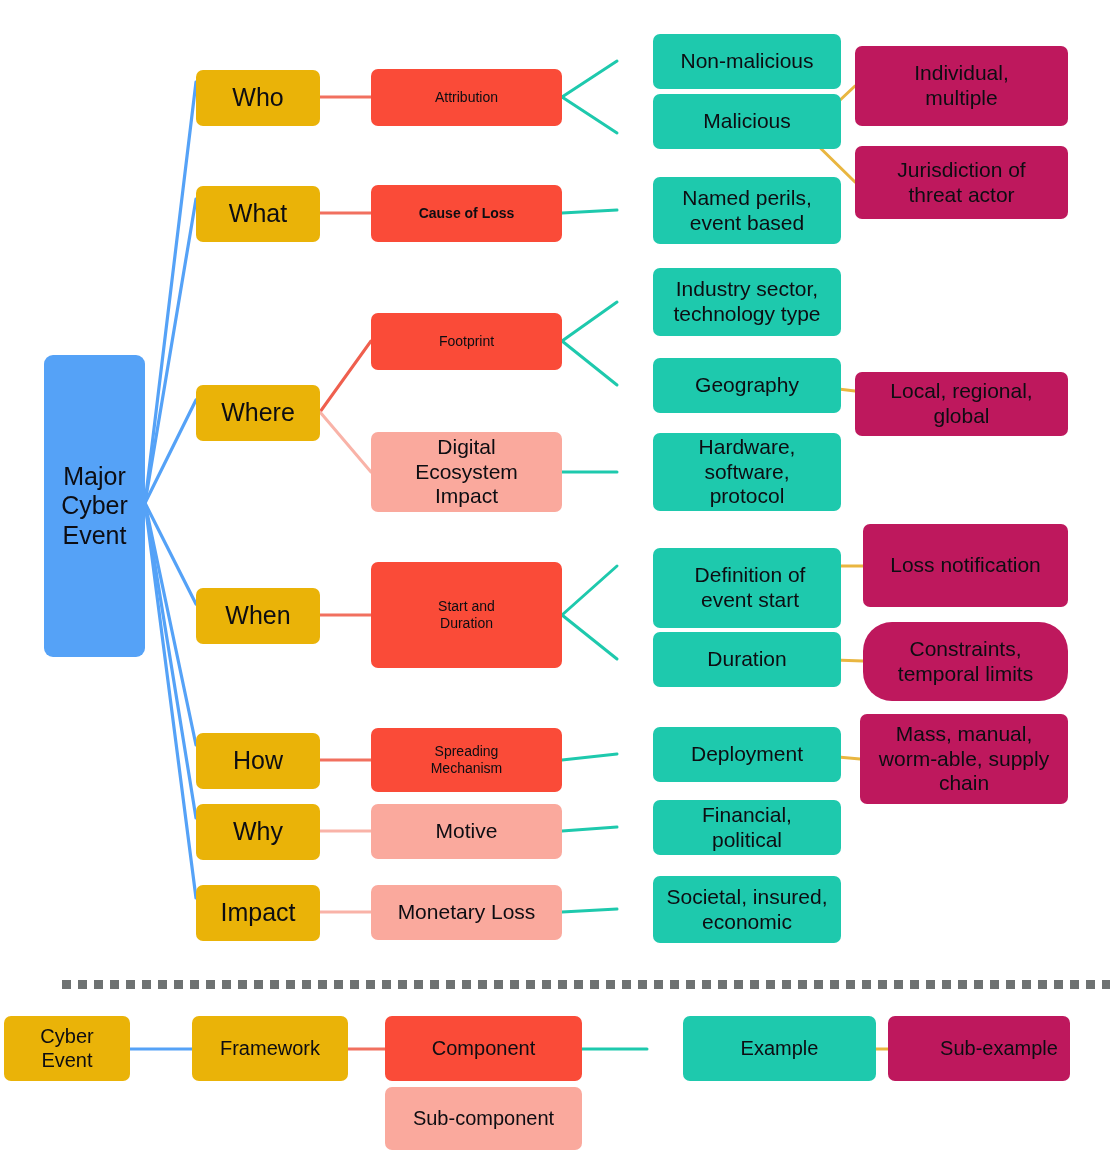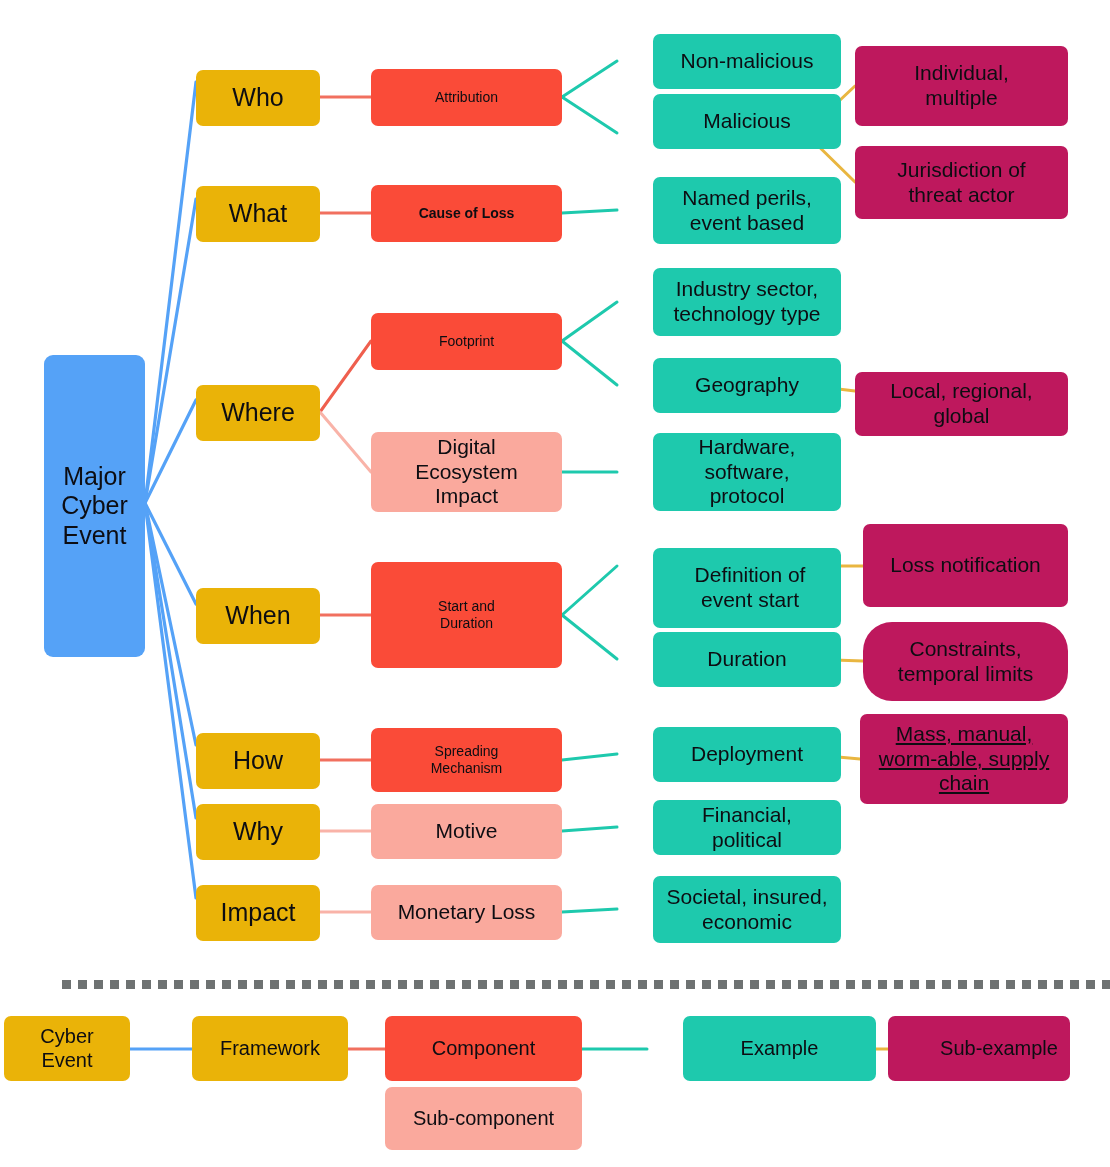--- a/index.html
+++ b/index.html
@@ -191,21 +191,21 @@
 
   <div class="node subexample" style="left:855px; top:46px; width:213px; height:80px;">Individual,
 multiple</div>
   <div class="node subexample" style="left:855px; top:146px; width:213px; height:73px;">Jurisdiction of
 threat actor</div>
   <div class="node subexample" style="left:855px; top:372px; width:213px; height:64px;">Local, regional,
 global</div>
   <div class="node subexample" style="left:863px; top:524px; width:205px; height:83px;">Loss notification</div>
   <div class="node subexample" style="left:863px; top:622px; width:205px; height:79px;border-radius:29px;">Constraints,
 temporal limits</div>
-  <div class="node subexample" style="left:860px; top:714px; width:208px; height:90px;text-decoration:underline;">Mass, manual,
+  <div class="node subexample" style="left:860px; top:714px; width:208px; height:90px;">Mass, manual,
 worm-able, supply
 chain</div>
 
   <div class="divider"></div>
 
   <div class="node framework legend-node root-legend" style="left:4px; top:1016px; width:126px; height:65px;">Cyber
 Event</div>
   <div class="node framework legend-node" style="left:192px; top:1016px; width:156px; height:65px;">Framework</div>
   <div class="node component legend-node" style="left:385px; top:1016px; width:197px; height:65px;">Component</div>
   <div class="node subcomponent legend-node" style="left:385px; top:1087px; width:197px; height:63px;">Sub-component</div>

